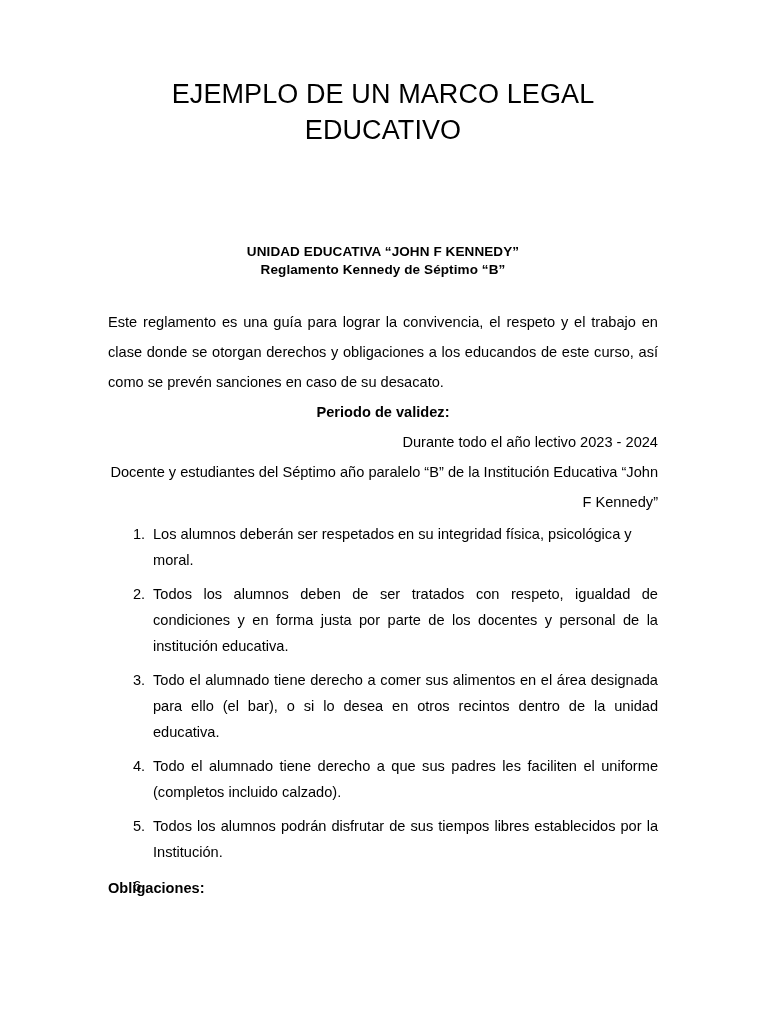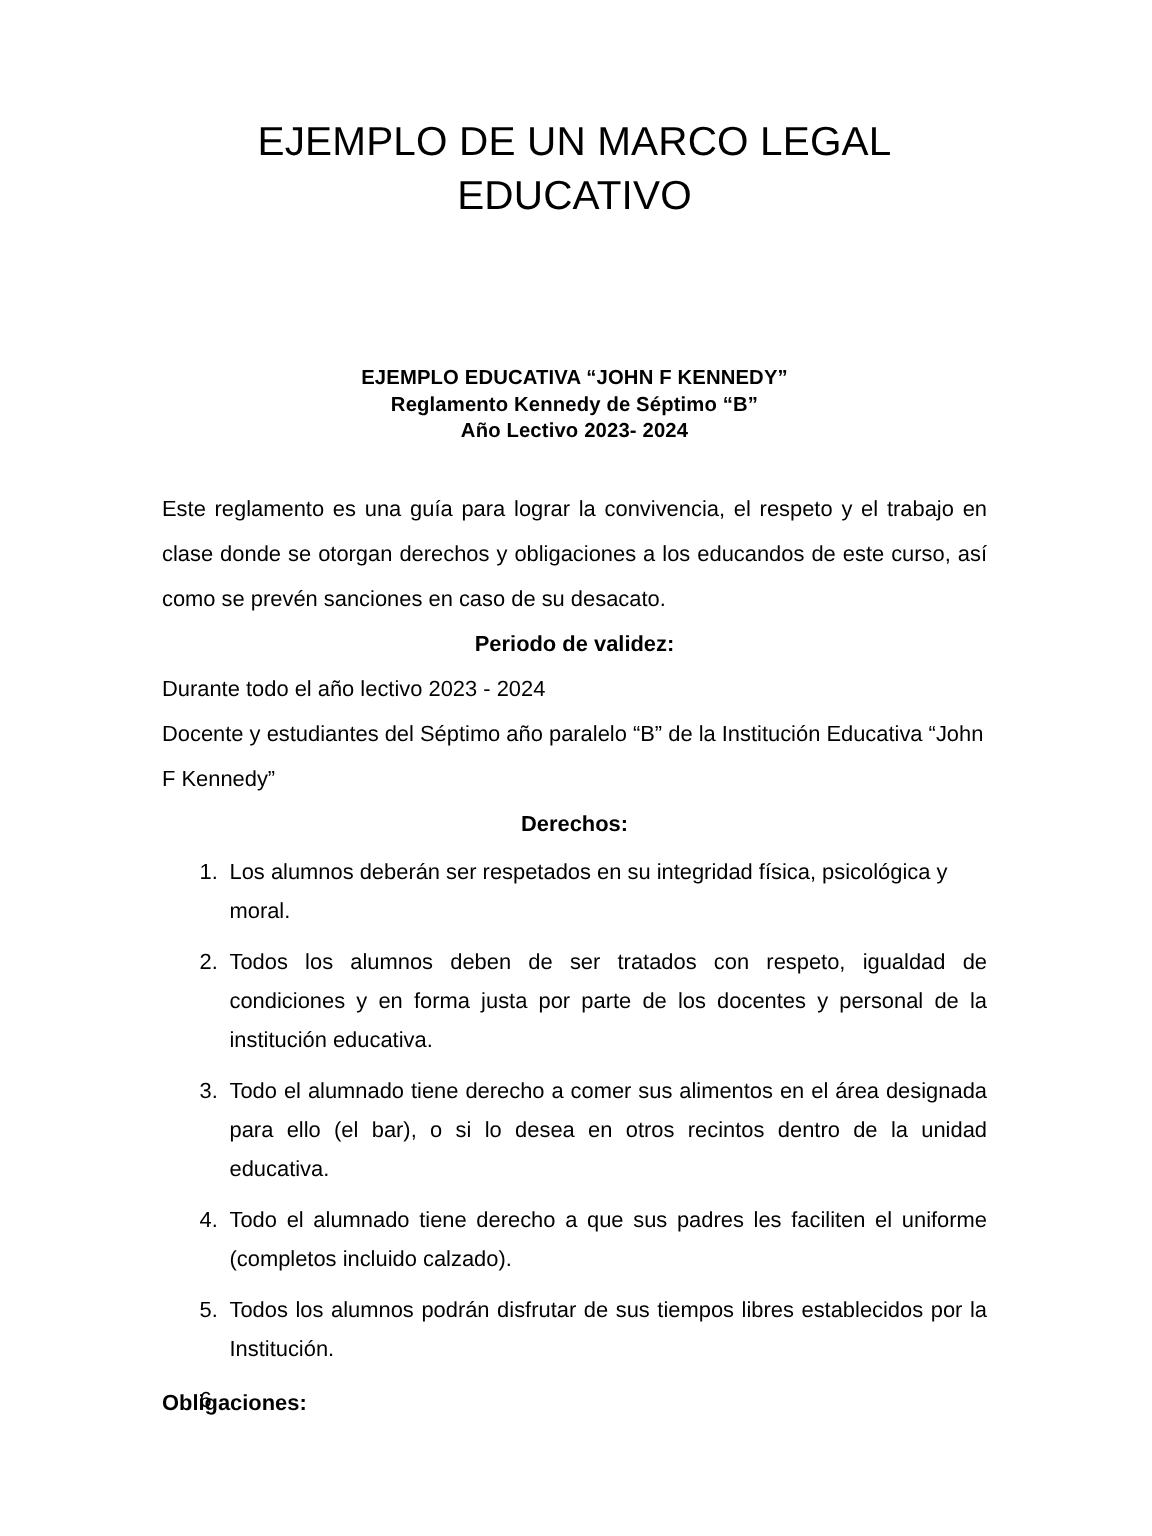--- a/index.html
+++ b/index.html
@@ -54,21 +54,21 @@
   .heading-block div { white-space: nowrap; }
 
   .para {
     font-size: 14.6px;
     line-height: 30px;
     text-align: justify;
     text-justify: inter-word;
     margin: 0;
   }
   .para.intro { margin-top: 29px; }
-  .para.left { text-align: left; }
+  .para.left { text-align: right; }
 
   .sec-head {
     font-size: 14.6px;
     line-height: 30px;
     font-weight: bold;
     margin: 0;
     text-align: center;
   }
 
   
@@ -112,33 +112,31 @@
 <div class="page">
 
   <div class="doc-title">
     <div>EJEMPLO DE UN MARCO LEGAL</div>
     <div>EDUCATIVO</div>
   </div>
 
   <div class="content">
 
     <div class="heading-block">
-      <div>EJEMPLO EDUCATIVA “JOHN F KENNEDY”</div>
+      <div>UNIDAD EDUCATIVA “JOHN F KENNEDY”</div>
       <div>Reglamento Kennedy de Séptimo “B”</div>
-      <div>Año Lectivo 2023- 2024</div>
     </div>
 
     <p class="para intro">Este reglamento es una guía para lograr la convivencia, el respeto y el trabajo en clase donde se otorgan derechos y obligaciones a los educandos de este curso, así como se prevén sanciones en caso de su desacato.</p>
 
     <p class="sec-head">Periodo de validez:</p>
     <p class="para left">Durante todo el año lectivo 2023 - 2024</p>
 
     <p class="para left">Docente y estudiantes del Séptimo año paralelo “B” de la Institución Educativa “John F Kennedy”</p>
 
-    <p class="sec-head">Derechos:</p>
 
     <ol class="rights">
       <li class="nojust">
         <span class="num">1.</span><span>Los alumnos deberán ser respetados en su integridad física, psicológica y moral.</span>
       </li>
       <li>
         <span class="num">2.</span><span>Todos los alumnos deben de ser tratados con respeto, igualdad de condiciones y en forma justa por parte de los docentes y personal de la institución educativa.</span>
       </li>
       <li>
         <span class="num">3.</span><span>Todo el alumnado tiene derecho a comer sus alimentos en el área designada para ello (el bar), o si lo desea en otros recintos dentro de la unidad educativa.</span>

